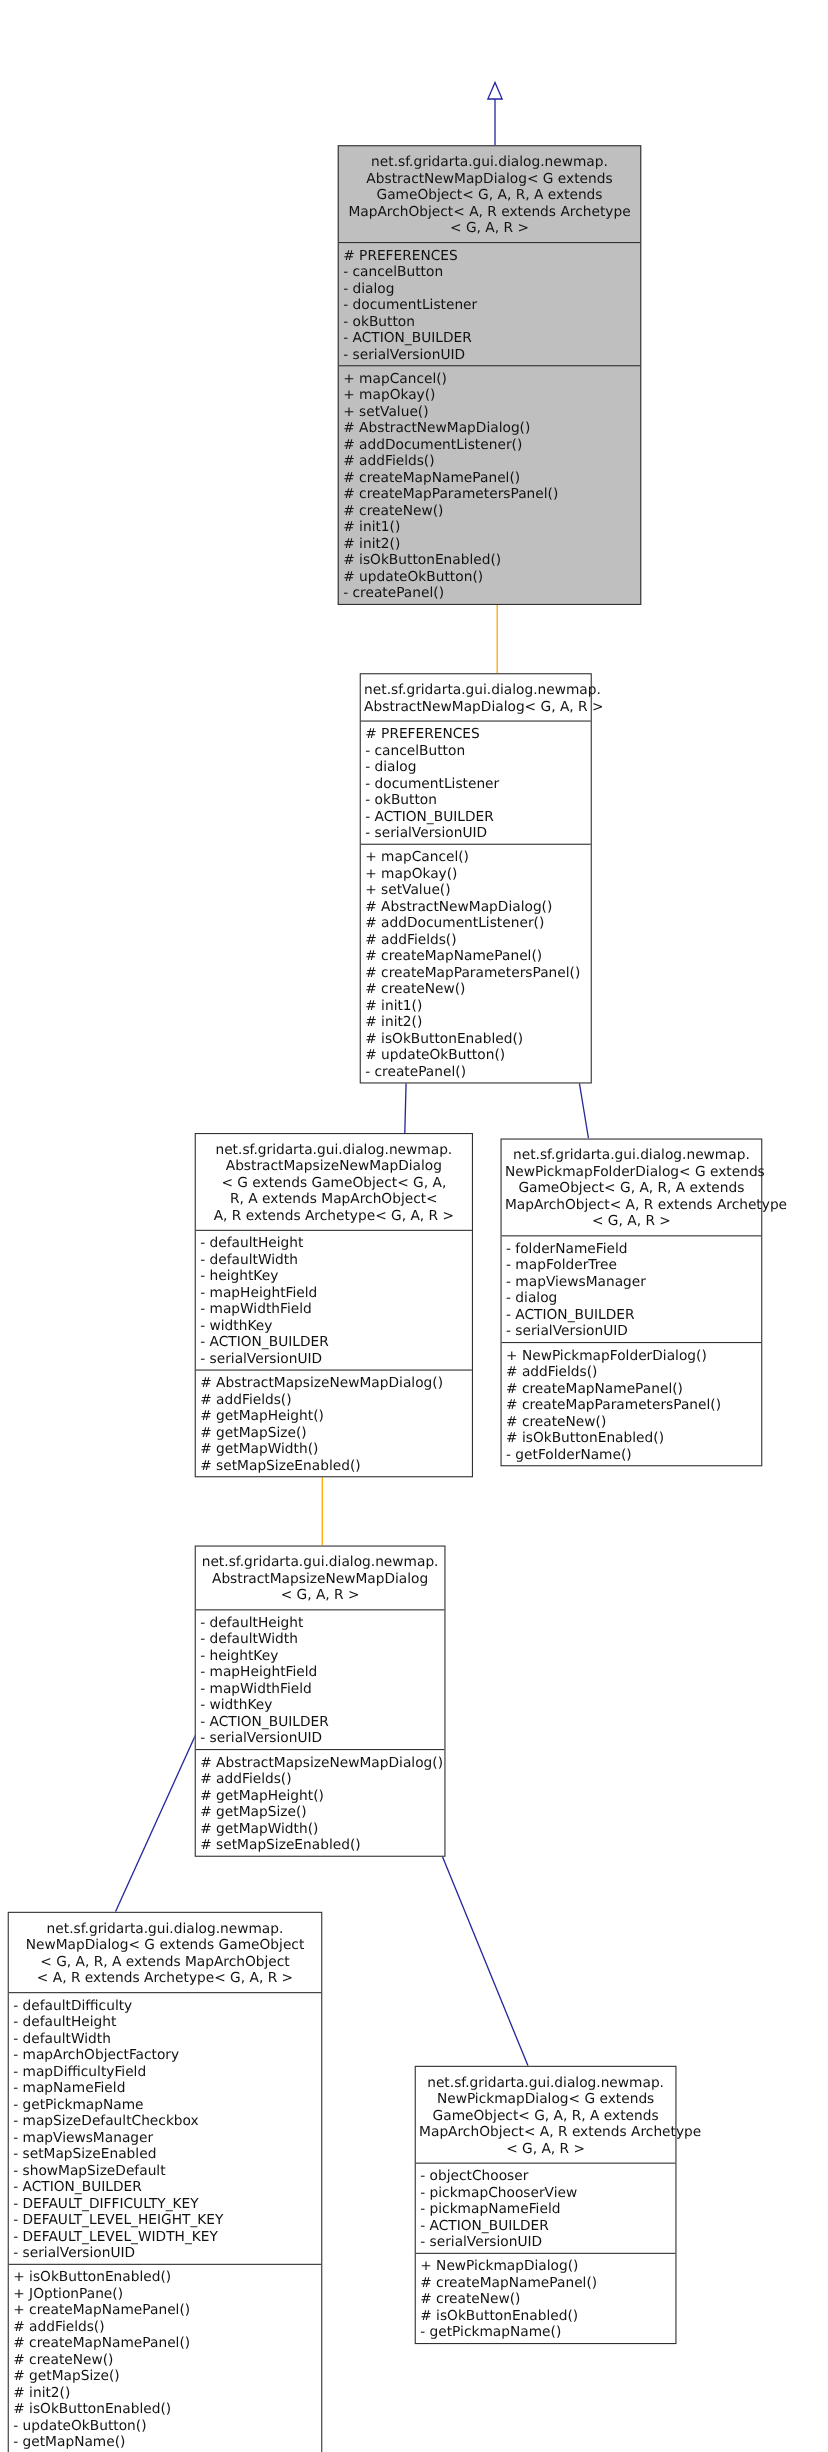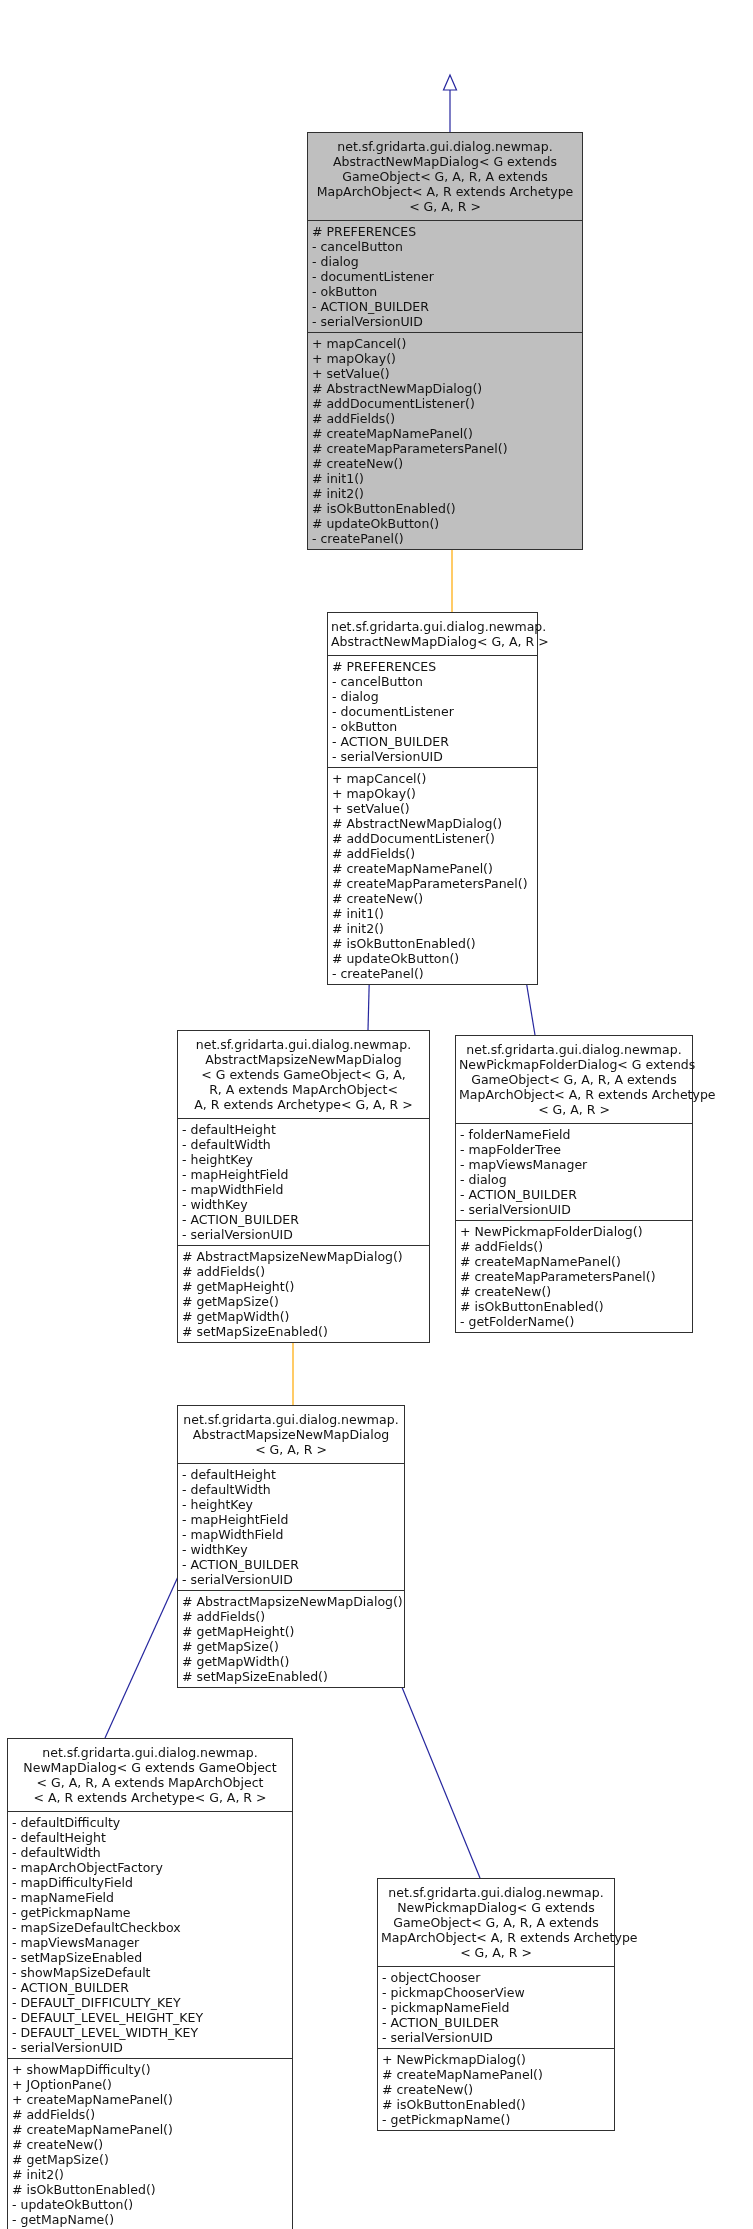--- a/index.html
+++ b/index.html
@@ -222,21 +222,21 @@
         <div class="uml-line">- mapViewsManager</div>
         <div class="uml-line">- setMapSizeEnabled</div>
         <div class="uml-line">- showMapSizeDefault</div>
         <div class="uml-line">- ACTION_BUILDER</div>
         <div class="uml-line">- DEFAULT_DIFFICULTY_KEY</div>
         <div class="uml-line">- DEFAULT_LEVEL_HEIGHT_KEY</div>
         <div class="uml-line">- DEFAULT_LEVEL_WIDTH_KEY</div>
         <div class="uml-line">- serialVersionUID</div>
       </div>
       <div class="uml-compartment">
-        <div class="uml-line">+ showMapDifficulty()</div>
+        <div class="uml-line">+ isOkButtonEnabled()</div>
         <div class="uml-line">+ JOptionPane()</div>
         <div class="uml-line">+ createMapNamePanel()</div>
         <div class="uml-line"># addFields()</div>
         <div class="uml-line"># createMapNamePanel()</div>
         <div class="uml-line"># createNew()</div>
         <div class="uml-line"># getMapSize()</div>
         <div class="uml-line"># init2()</div>
         <div class="uml-line"># isOkButtonEnabled()</div>
         <div class="uml-line">- updateOkButton()</div>
         <div class="uml-line">- getMapName()</div>

